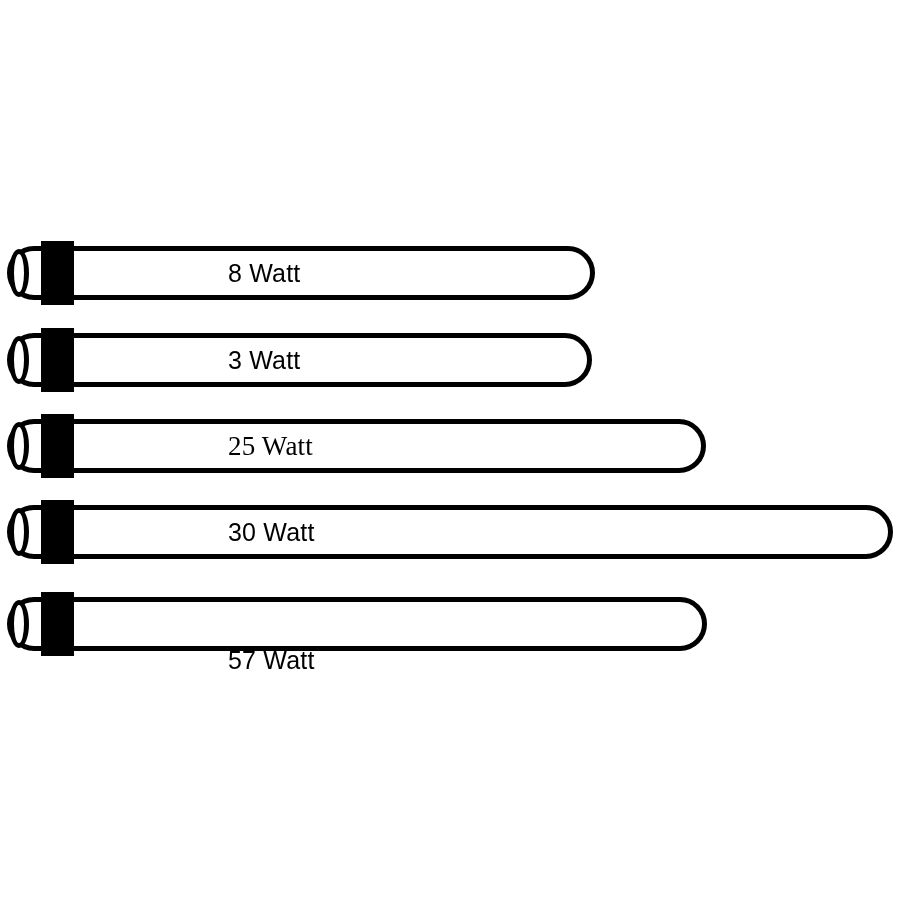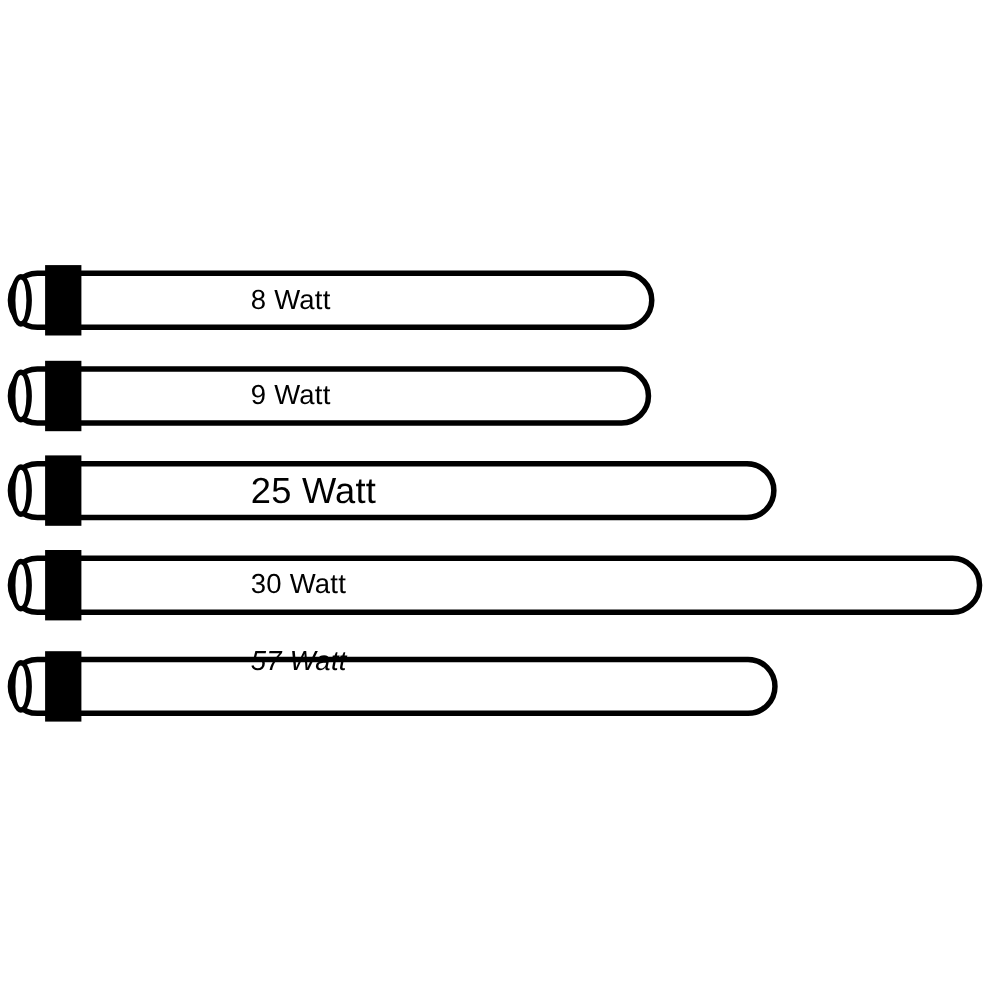--- a/index.html
+++ b/index.html
@@ -61,37 +61,37 @@
     <div class="tube-body" style="left: 7px; top: 246px; width: 588px; height: 54px; border-radius: 27px;"></div>
     <div class="tube-end-ellipse" style="left: 9px; top: 249px; width: 20px; height: 48px;"></div>
     <div class="tube-cap" style="left: 41px; top: 241px; width: 33px; height: 64px;"></div>
     <div class="tube-label" style="left: 228px; top: 273px; transform: translateY(-50%); font-size: 25px; line-height: 1;">8 Watt</div>
   </div>
 
   <div class="tube-row" id="row1">
     <div class="tube-body" style="left: 7px; top: 333px; width: 585px; height: 54px; border-radius: 27px;"></div>
     <div class="tube-end-ellipse" style="left: 9px; top: 336px; width: 20px; height: 48px;"></div>
     <div class="tube-cap" style="left: 41px; top: 328px; width: 33px; height: 64px;"></div>
-    <div class="tube-label" style="left: 228px; top: 360px; transform: translateY(-50%); font-size: 25px; line-height: 1;">9 Watt</div>
+    <div class="tube-label" style="left: 228px; top: 360px; transform: translateY(-50%); font-size: 25px; line-height: 1;">3 Watt</div>
   </div>
 
   <div class="tube-row" id="row2">
     <div class="tube-body" style="left: 7px; top: 419px; width: 699px; height: 54px; border-radius: 27px;"></div>
     <div class="tube-end-ellipse" style="left: 9px; top: 422px; width: 20px; height: 48px;"></div>
     <div class="tube-cap" style="left: 41px; top: 414px; width: 33px; height: 64px;"></div>
-    <div class="tube-label" style="left: 228px; top: 446px; transform: translateY(-50%); font-size: 33px; line-height: 1;">25 Watt</div>
+    <div class="tube-label" style="left: 228px; top: 446px; transform: translateY(-50%); font-size: 27px; line-height: 1; font-family: Liberation Serif, serif;">25 Watt</div>
   </div>
 
   <div class="tube-row" id="row3">
     <div class="tube-body" style="left: 7px; top: 505px; width: 886px; height: 54px; border-radius: 27px;"></div>
     <div class="tube-end-ellipse" style="left: 9px; top: 508px; width: 20px; height: 48px;"></div>
     <div class="tube-cap" style="left: 41px; top: 500px; width: 33px; height: 64px;"></div>
     <div class="tube-label" style="left: 228px; top: 532px; transform: translateY(-50%); font-size: 25px; line-height: 1;">30 Watt</div>
   </div>
 
   <div class="tube-row" id="row4">
     <div class="tube-body" style="left: 7px; top: 597px; width: 700px; height: 54px; border-radius: 27px;"></div>
     <div class="tube-end-ellipse" style="left: 9px; top: 600px; width: 20px; height: 48px;"></div>
     <div class="tube-cap" style="left: 41px; top: 592px; width: 33px; height: 64px;"></div>
-    <div class="tube-label" style="left: 228px; top: 602px; transform: translateY(-50%); font-size: 25px; line-height: 1; font-style: italic;">57 Watt</div>
+    <div class="tube-label" style="left: 228px; top: 660px; transform: translateY(-50%); font-size: 25px; line-height: 1;">57 Watt</div>
   </div>
 
 </div>
 
 </body></html>

